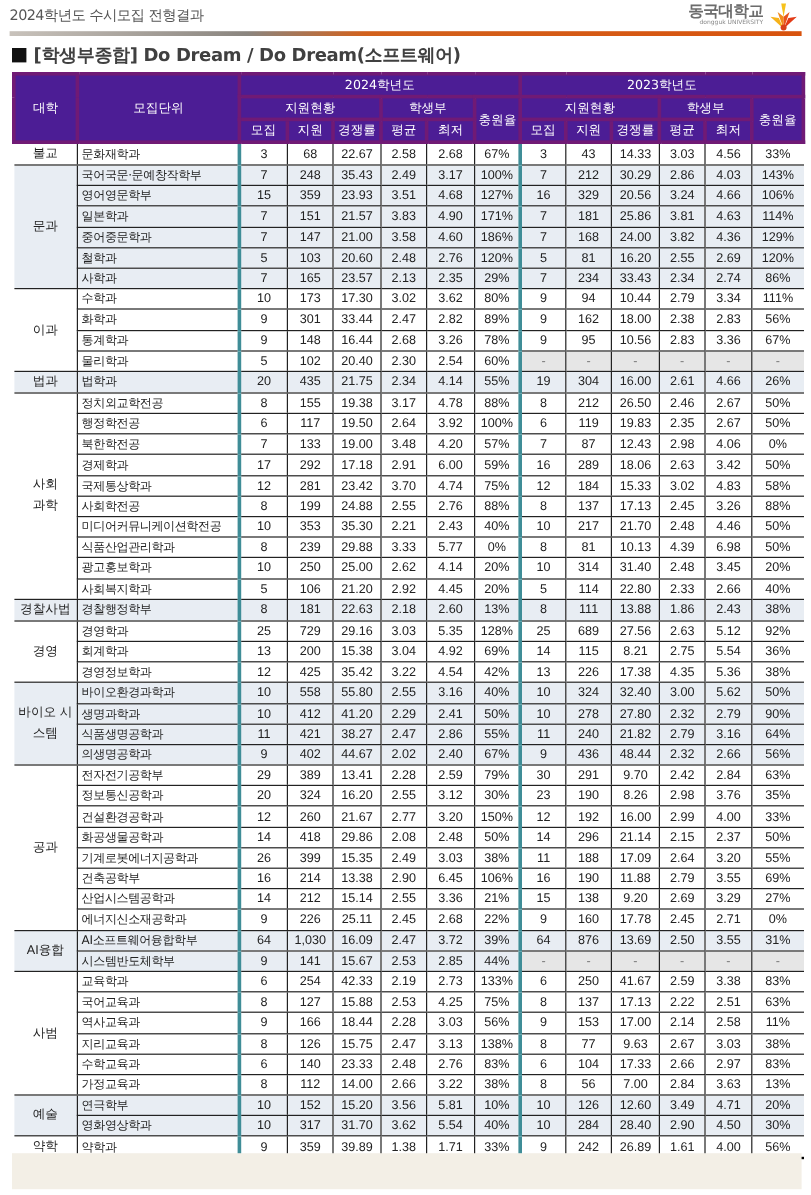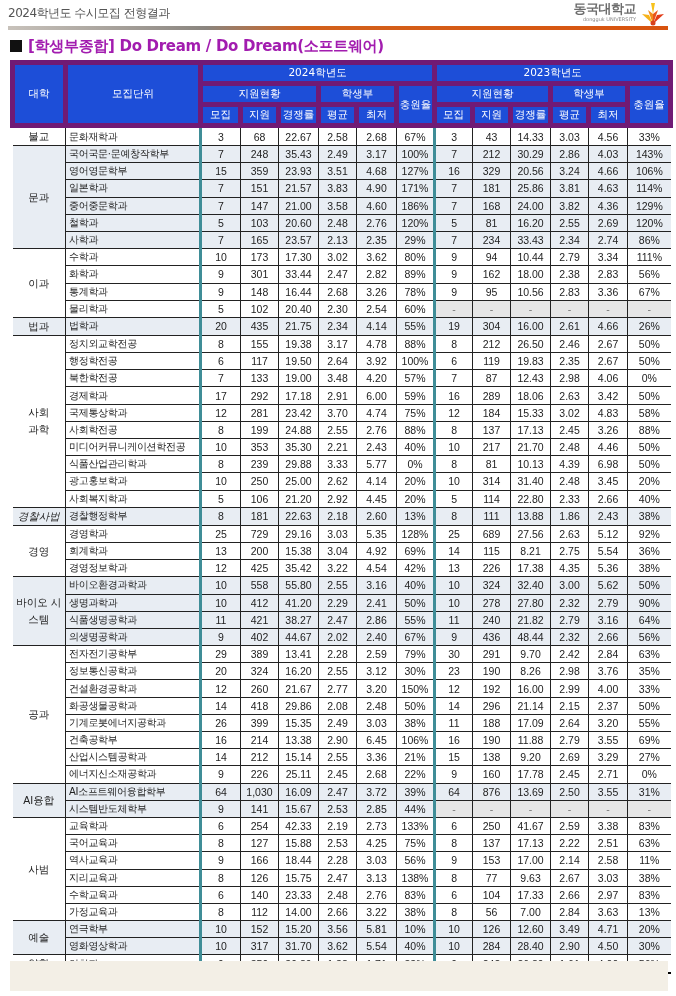--- a/index.html
+++ b/index.html
@@ -5,25 +5,25 @@
   html, body { margin:0; padding:0; background:#ffffff; }
   body { width:676px; height:996px; position:relative; overflow:hidden; font-family:"DejaVu Sans", sans-serif; color:#222; }
   .page-header { position:absolute; left:0; top:0; width:676px; height:34px; }
   .page-header .doc-title { position:absolute; left:8px; top:5px; font-size:12px; color:#555; letter-spacing:-0.5px; }
   .page-header .bar { position:absolute; left:8px; top:26px; width:660px; height:4px;
       background:linear-gradient(to right, #c8c2bb 0%, #8a857f 30%, #d2611c 45%, #d8530e 100%); }
   .logo { position:absolute; right:10px; top:0px; width:120px; height:16px; }
   .logo .kor { position:absolute; right:30px; top:0px; font-size:13px; color:#6c6c6c; font-weight:bold; letter-spacing:-0.5px; }
   .logo .eng { position:absolute; right:30px; top:16px; font-size:5px; color:#888; }
   .logo svg { position:absolute; right:0; top:0; }
-  .section-title { position:absolute; left:10px; top:37px; font-size:15px; font-weight:bold; color:#a21caf; letter-spacing:-0.3px; }
+  .section-title { position:absolute; left:10px; top:37px; font-size:15px; font-weight:bold; color:#404040; letter-spacing:-0.3px; }
   .section-title .sq { display:inline-block; width:12px; height:12px; background:#111; margin-right:6px; vertical-align:-1px; }
 
   table.results { position:absolute; left:10px; top:60px; width:658px; border-collapse:collapse; table-layout:fixed; font-size:10.5px; }
-  table.results th { background:#1d4ed8; color:#fff; font-weight:normal; border:5px solid #701a75; height:16px; padding:0; font-size:10.5px; }
+  table.results th { background:#4c1d95; color:#fff; font-weight:normal; border:3px solid #701a75; height:16px; padding:0; font-size:10.5px; }
   table.results td { height:16.2px; padding:0; text-align:center; border-bottom:1px solid #222; border-left:1px solid #222; white-space:nowrap; overflow:hidden; font-family:"Liberation Sans", sans-serif; font-size:10.5px; }
   table.results td.col-college { border-left:none; border-bottom:1px solid #222; }
   table.results td.col-unit { text-align:left; padding-left:3px; font-family:"DejaVu Sans", sans-serif; font-size:10px; letter-spacing:-0.3px; }
   table.results td.sep { border-left:3px solid #3f8d97; }
   tr.shade td { background:#e8edf3; }
   td.college-shade { background:#e8edf3; }
   td.na { background:#e6e6e6 !important; color:#777; }
   table.results tbody tr:last-child td { border-bottom:2px solid #000000; }
 
   .notes { position:absolute; left:10px; top:961px; width:658px; height:30px; background:#f3efe6; font-size:8px; color:#333; padding:4px 0 0 10px; box-sizing:border-box; line-height:13px; }
@@ -428,21 +428,21 @@
         <td>4.45</td>
         <td>20%</td>
         <td class="sep">5</td>
         <td>114</td>
         <td>22.80</td>
         <td>2.33</td>
         <td>2.66</td>
         <td>40%</td>
       </tr>
       <tr class="shade">
-        <td class="col-college college-shade" rowspan="1" style="white-space: normal; line-height: 17px; font-style: italic;">경찰사법</td>
+        <td class="col-college college-shade" rowspan="1" style="white-space: normal; line-height: 17px;">경찰사법</td>
         <td class="col-unit">경찰행정학부</td>
         <td class="sep">8</td>
         <td>181</td>
         <td>22.63</td>
         <td>2.18</td>
         <td>2.60</td>
         <td>13%</td>
         <td class="sep">8</td>
         <td>111</td>
         <td>13.88</td>

